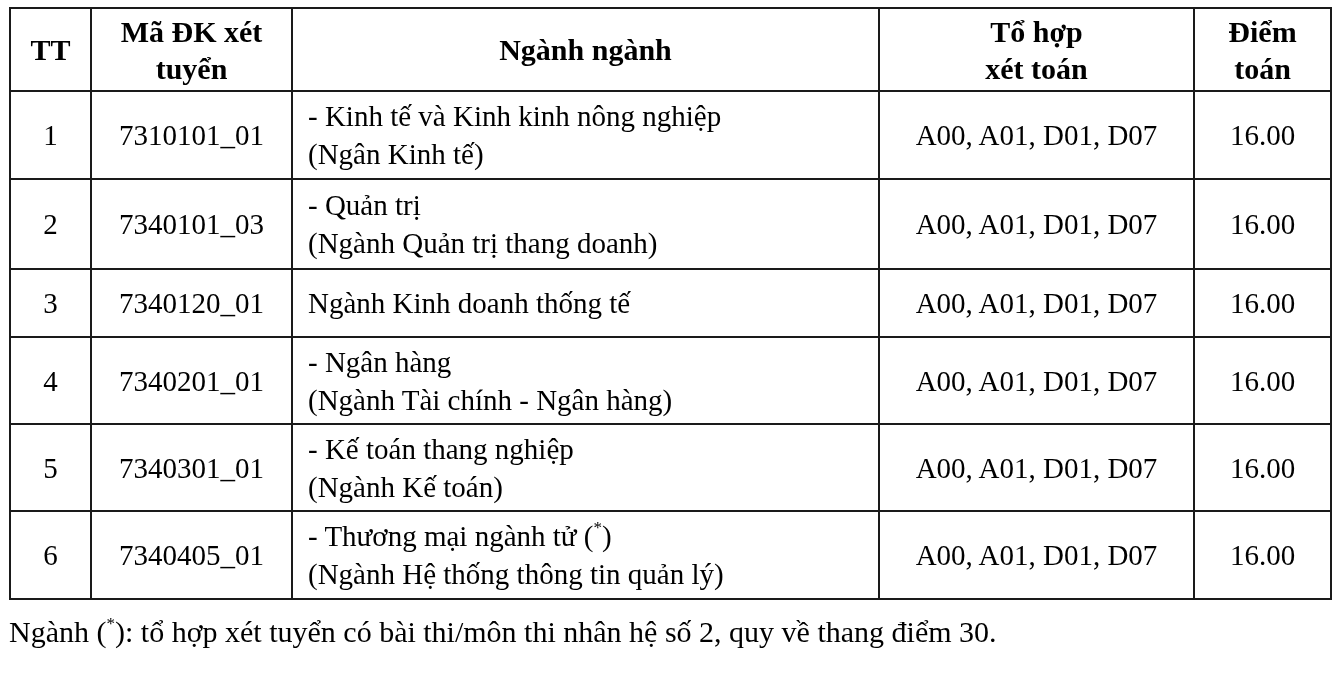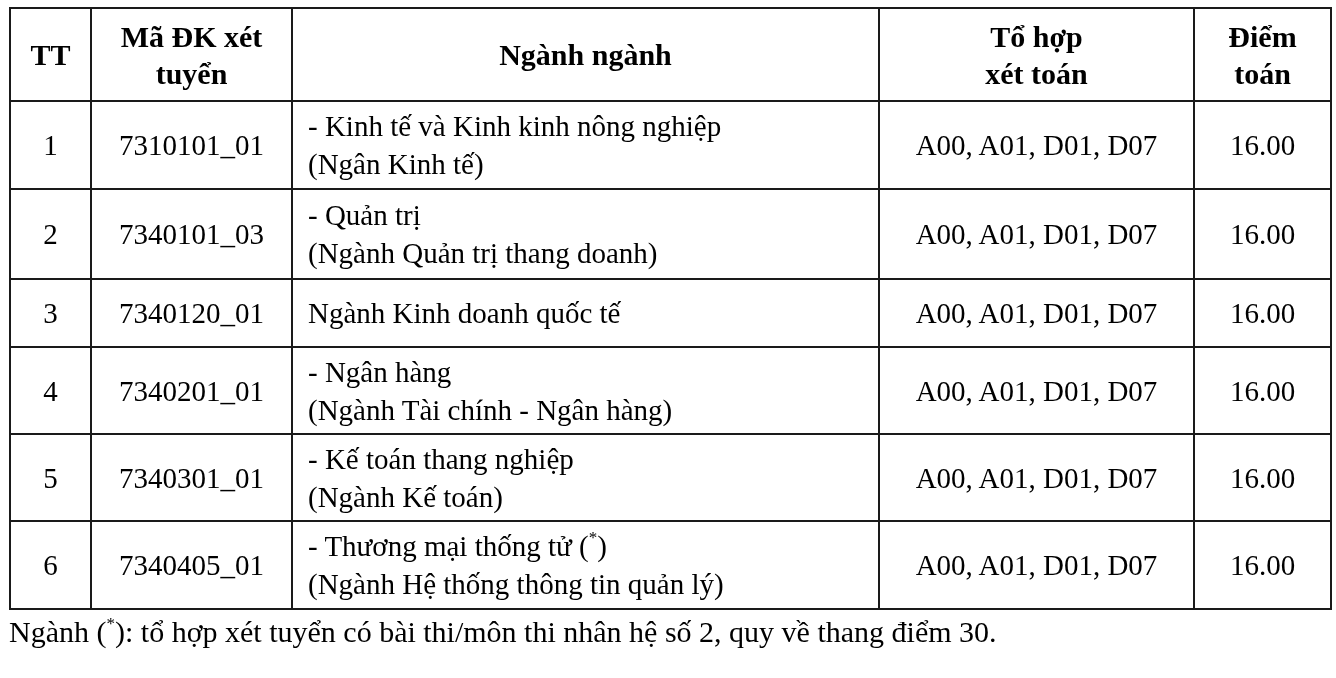--- a/index.html
+++ b/index.html
@@ -7,21 +7,21 @@
          font-family: "Liberation Serif", "DejaVu Serif", serif; color: #000; }
   table.admit { position: absolute; left: 9px; top: 7px; border-collapse: collapse;
                 table-layout: fixed; width: 1321px; }
   table.admit th, table.admit td { border: 2px solid #1a1a1a; padding: 0; vertical-align: middle; }
   table.admit th { font-weight: bold; font-size: 30px; line-height: 37px; text-align: center; }
   table.admit td { font-size: 29px; line-height: 38px; }
   .c-tt { width: 81px; } .c-ma { width: 201px; } .c-cn { width: 587px; }
   .c-th { width: 315px; } .c-dc { width: 137px; }
   td.center { text-align: center; }
   td.major { padding-left: 15px !important; }
-  tr.hdr { height: 93px; } tr.r1 { height: 88px; } tr.r2 { height: 90px; }
+  tr.hdr { height: 83px; } tr.r1 { height: 88px; } tr.r2 { height: 90px; }
   tr.r3 { height: 68px; } tr.r4 { height: 87px; } tr.r5 { height: 87px; } tr.r6 { height: 88px; }
   .line { display: block; }
   sup { font-size: 17px; line-height: 0; position: relative; top: -2px; }
   .footnote { position: absolute; left: 9px; top: 612px; font-size: 30px;
               line-height: 40px; white-space: nowrap; }
 </style>
 </head>
 <body>
 
 <table class="admit">
@@ -68,21 +68,21 @@
         <span class="line">- Quản trị</span>
         <span class="line">(Ngành Quản trị thang doanh)</span>
       </td>
       <td class="center">A00, A01, D01, D07</td>
       <td class="center">16.00</td>
     </tr>
     <tr class="r3">
       <td class="center">3</td>
       <td class="center">7340120_01</td>
       <td class="major">
-        <span class="line">Ngành Kinh doanh quốc tế</span>
+        <span class="line">Ngành Kinh doanh thống tế</span>
       </td>
       <td class="center">A00, A01, D01, D07</td>
       <td class="center">16.00</td>
     </tr>
     <tr class="r4">
       <td class="center">4</td>
       <td class="center">7340201_01</td>
       <td class="major">
         <span class="line">- Ngân hàng</span>
         <span class="line">(Ngành Tài chính - Ngân hàng)</span>
@@ -97,21 +97,21 @@
         <span class="line">- Kế toán thang nghiệp</span>
         <span class="line">(Ngành Kế toán)</span>
       </td>
       <td class="center">A00, A01, D01, D07</td>
       <td class="center">16.00</td>
     </tr>
     <tr class="r6">
       <td class="center">6</td>
       <td class="center">7340405_01</td>
       <td class="major">
-        <span class="line"><span>- Thương mại thống tử (</span><sup>*</sup><span>)</span></span>
+        <span class="line"><span>- Thương mại ngành tử (</span><sup>*</sup><span>)</span></span>
         <span class="line">(Ngành Hệ thống thông tin quản lý)</span>
       </td>
       <td class="center">A00, A01, D01, D07</td>
       <td class="center">16.00</td>
     </tr>
   </tbody>
 </table>
 
 <div class="footnote"><span>Ngành (</span><sup>*</sup><span>): tổ hợp xét tuyển có bài thi/môn thi nhân hệ số 2, quy về thang điểm 30.</span></div>
 

